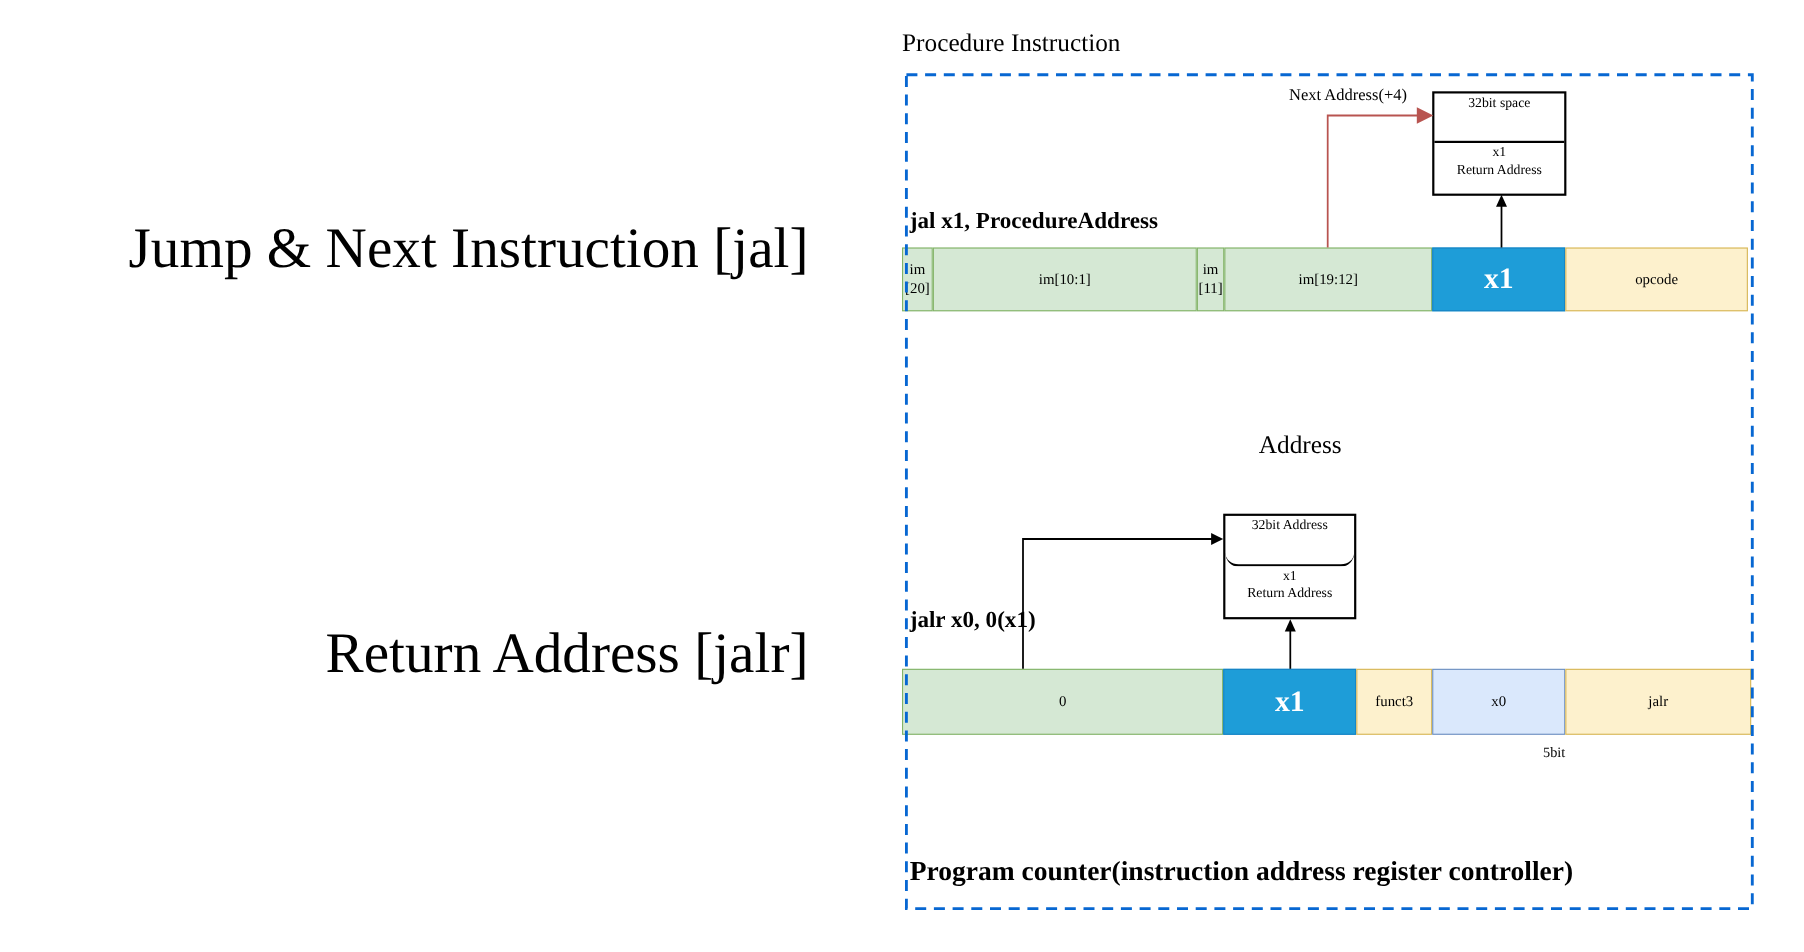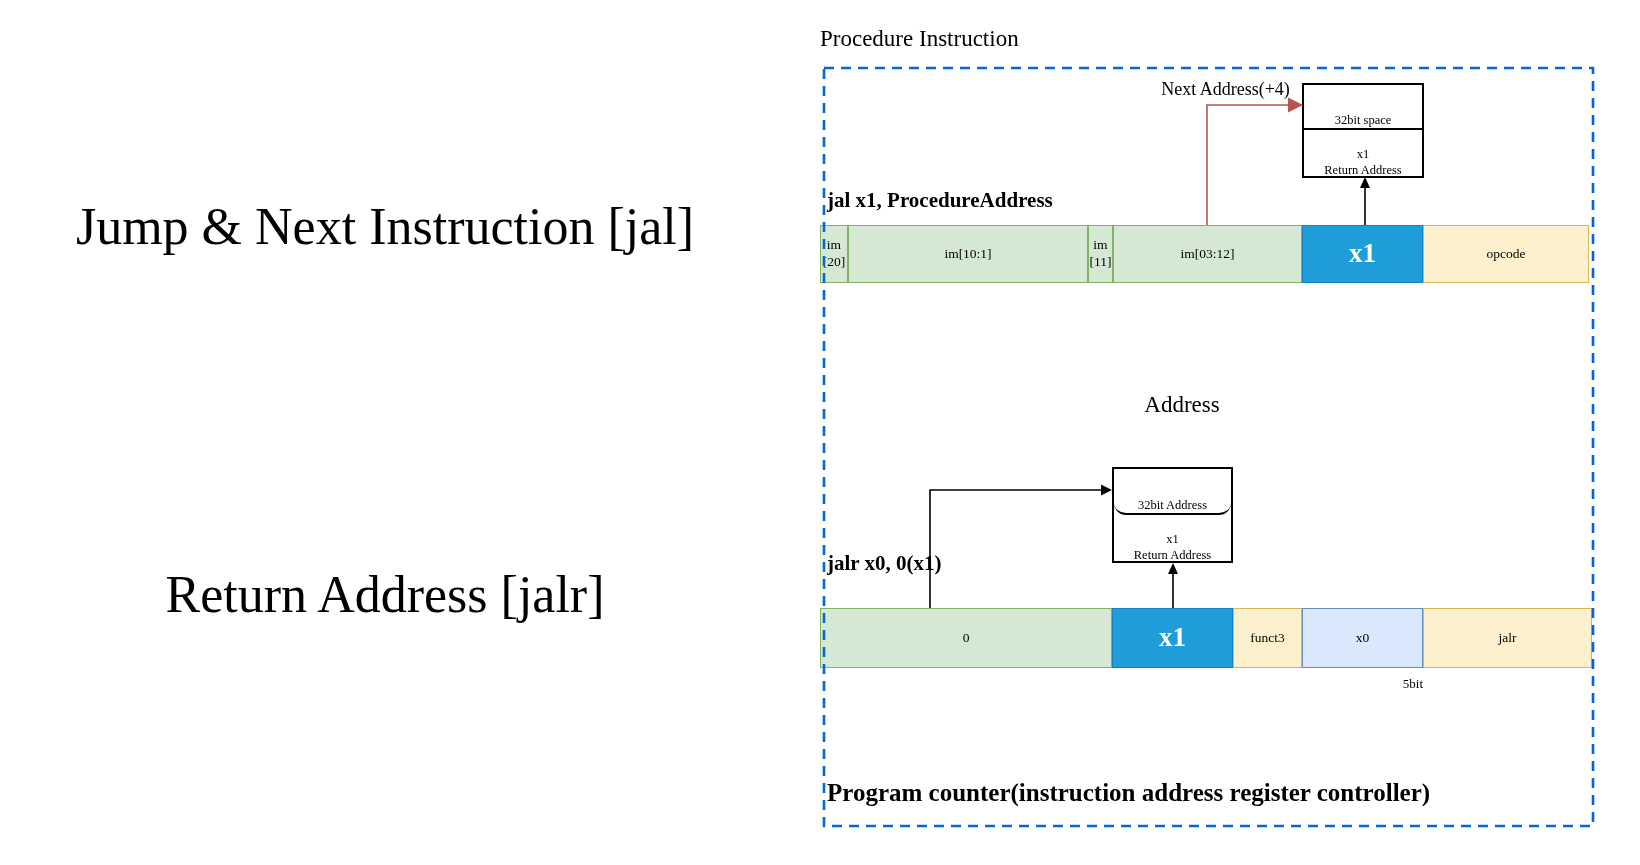--- a/index.html
+++ b/index.html
@@ -1,51 +1,51 @@
 <!DOCTYPE html>
 <html style="--dashed-border: #0767d2; --field-green-fill: #d5e8d4; --field-green-border: #82b366; --field-yellow-fill: #fdf1cd; --field-yellow-border: #d6b656; --field-blue-fill: #1e9dd8; --field-blue-border: #1682c4; --field-lightblue-fill: #dae8fc; --field-lightblue-border: #6c8ebf; --arrow-red: #b85450; --arrow-black: #000000;"><head>
 <meta charset="utf-8">
 <style>
   html,body{margin:0;padding:0;background:#fff;}
   .canvas{
     position:relative;width:1640px;height:865px;background:#fff;overflow:hidden;
     font-family:"Liberation Serif","DejaVu Serif",serif;color:#000;
   }
   
-  .heading{position:absolute;font-size:52px;white-space:nowrap;text-align:center;width:700px;}
+  .heading{position:absolute;font-size:52px;white-space:nowrap;text-align:right;width:700px;}
   .h-jal{top:197px;left:35px;}
   .h-jalr{top:565px;left:35px;}
   
   .proc-title{position:absolute;left:820px;top:26px;font-size:23px;}
   .branch-title{position:absolute;left:1082px;top:392px;width:200px;text-align:center;font-size:23px;}
   .instr-label{position:absolute;font-weight:bold;font-size:21px;white-space:nowrap;}
   .label-jal{left:827px;top:188px;}
   .label-jalr{left:827px;top:551px;}
   .footer-label{position:absolute;left:827px;top:779px;font-size:25px;font-weight:bold;white-space:nowrap;}
-  .next-addr{position:absolute;left:1148px;top:79px;width:155px;text-align:center;font-size:18px;}
+  .next-addr{position:absolute;left:1148px;top:79px;width:155px;text-align:center;font-size:15px;}
   .bit-label{position:absolute;left:1302px;top:676px;width:121px;text-align:right;font-size:13px;}
   
   .cell{
     position:absolute;box-sizing:border-box;display:flex;flex-direction:column;
     align-items:center;justify-content:center;font-size:13.5px;line-height:1.25;text-align:center;
   }
   .cell.green{background:var(--field-green-fill);border:1px solid var(--field-green-border);}
   .cell.yellow{background:var(--field-yellow-fill);border:1px solid var(--field-yellow-border);}
   .cell.lightblue{background:var(--field-lightblue-fill);border:1px solid var(--field-lightblue-border);}
   .cell.blue{
     background:var(--field-blue-fill);border:1px solid var(--field-blue-border);
     color:#fff;font-weight:bold;font-size:27px;
   }
   .row-jal .cell{top:225px;height:58px;}
   .row-jalr .cell{top:608px;height:60px;}
   
   .membox{position:absolute;box-sizing:border-box;border:2px solid #000;background:#fff;}
   .membox .mcell{
     box-sizing:border-box;display:flex;flex-direction:column;align-items:center;
-    justify-content:flex-end;font-size:12.5px;line-height:1.3;text-align:center;
+    justify-content:flex-start;font-size:12.5px;line-height:1.3;text-align:center;
   }
   .membox .mcell.top{border-bottom:2px solid #000;}
   .box-jal{left:1302px;top:83px;width:122px;height:95px;}
   .box-jal .mcell.top{height:45px;}
   .box-jal .mcell.bot{height:48px;}
   .box-branch{left:1112px;top:467px;width:121px;height:96px;}
   .box-branch .mcell.top{height:46px;border-radius:12px;}
   .box-branch .mcell.bot{height:48px;}
   
   svg.overlay{position:absolute;left:0;top:0;pointer-events:none;}
@@ -84,21 +84,21 @@
       <span>[20]</span>
     </div>
     <div class="cell green" style="left:848px;width:240px;">
       <span>im[10:1]</span>
     </div>
     <div class="cell green" style="left:1088px;width:25px;">
       <span>im</span>
       <span>[11]</span>
     </div>
     <div class="cell green" style="left:1113px;width:189px;">
-      <span>im[03:12]</span>
+      <span>im[19:12]</span>
     </div>
     <div class="cell blue" style="left:1302px;width:121px;">
       <span>x1</span>
     </div>
     <div class="cell yellow" style="left:1423px;width:166px;">
       <span>opcode</span>
     </div>
   </div>
 
   <div class="branch-title">Address</div>

